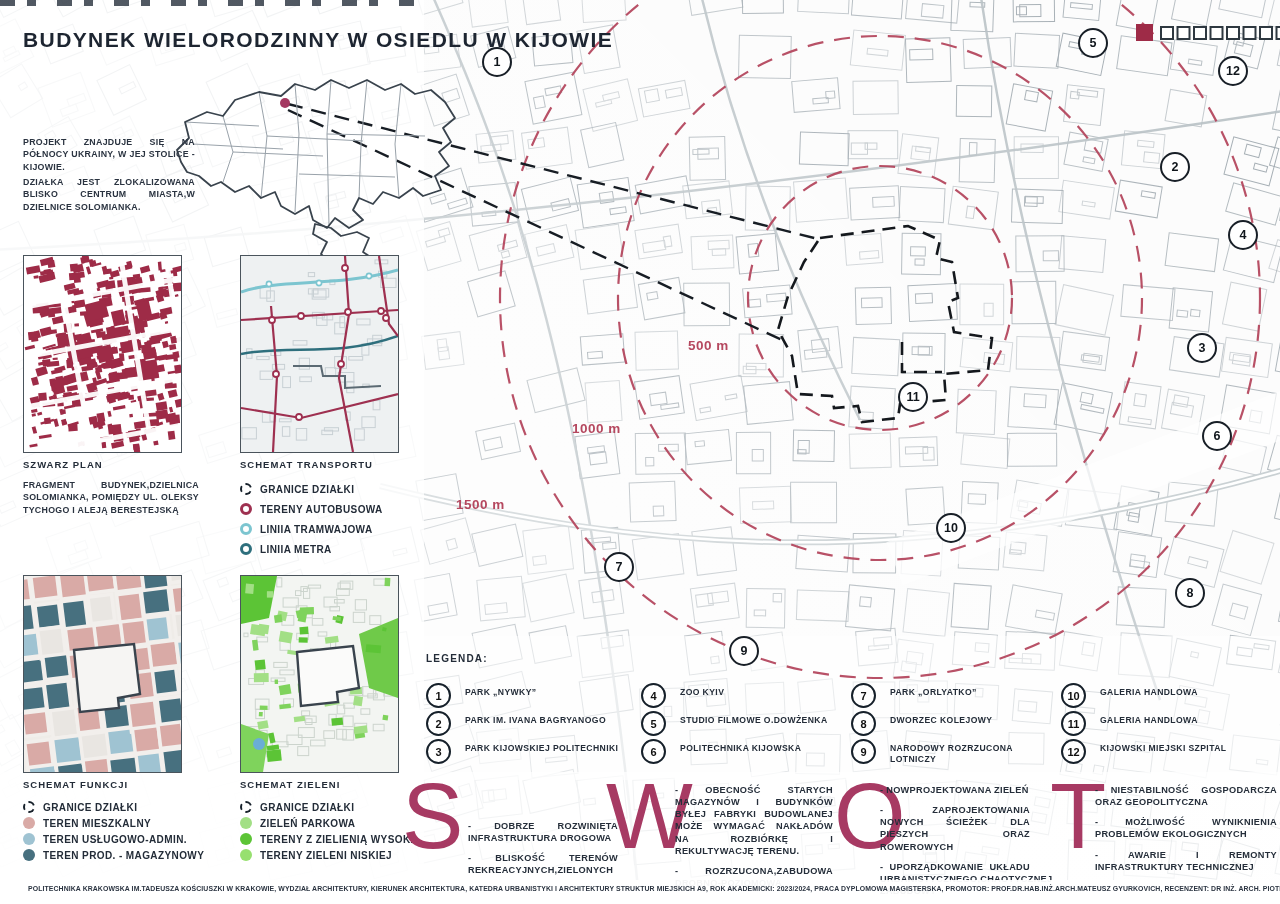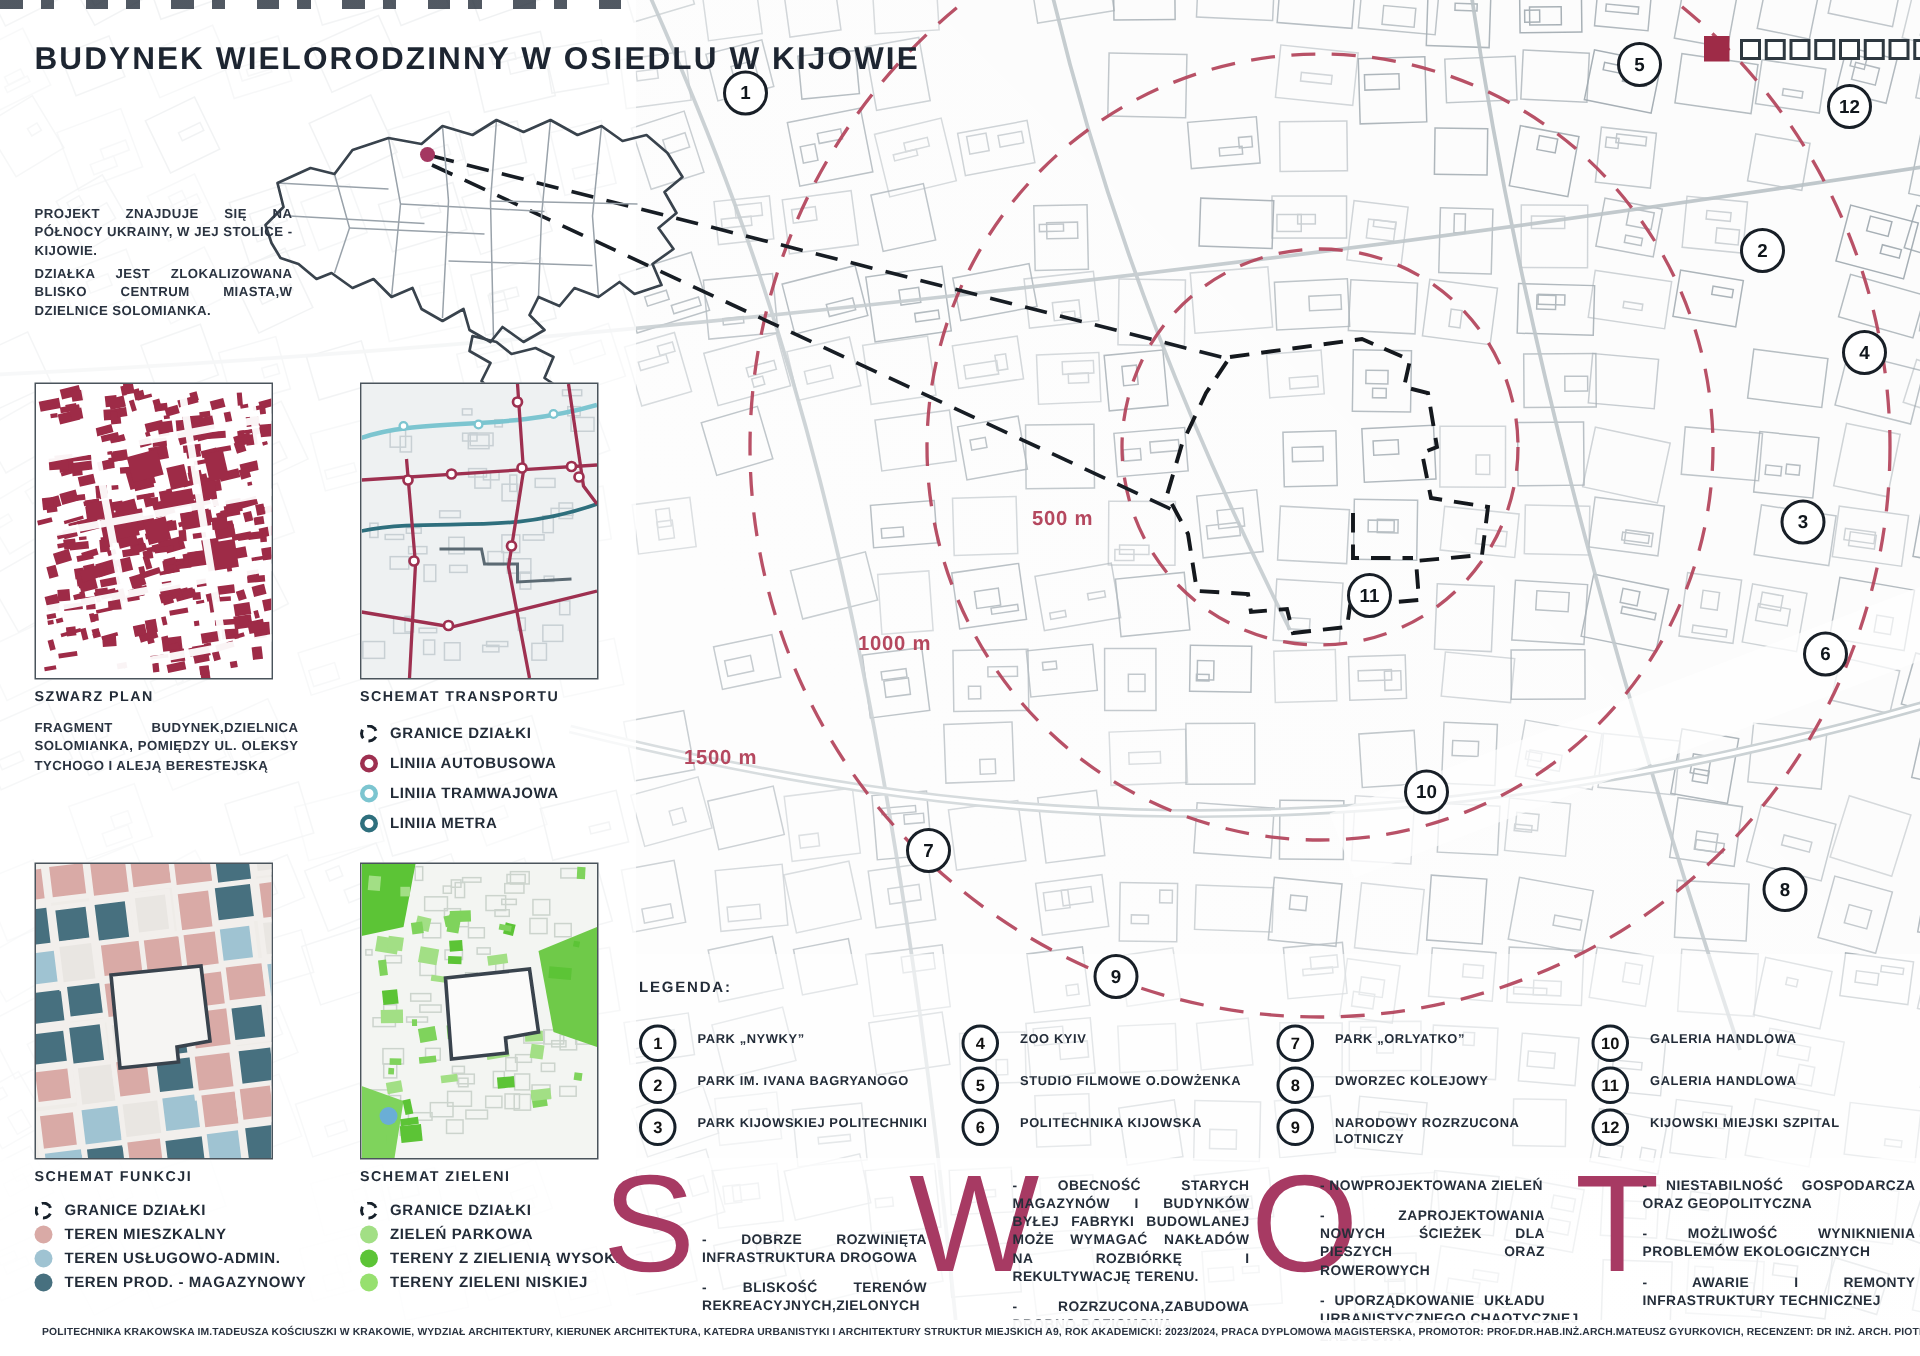--- a/index.html
+++ b/index.html
@@ -2177,21 +2177,21 @@
 
   <div class="desc">FRAGMENT BUDYNEK,DZIELNICA SOLOMIANKA, POMIĘDZY UL. OLEKSY TYCHOGO I ALEJĄ BERESTEJSKĄ</div>
 
   <div class="leg leg-transport">
       <div class="lrow">
         <span class="lic dashed"></span>
         <span class="llab">GRANICE DZIAŁKI</span>
       </div>
       <div class="lrow">
         <span class="lic ring" style="border-color: rgb(158, 48, 80);"></span>
-        <span class="llab">LINIIA AUTOBUSOWA</span>
+        <span class="llab">TERENY AUTOBUSOWA</span>
       </div>
       <div class="lrow">
         <span class="lic ring" style="border-color: rgb(124, 197, 208);"></span>
         <span class="llab">LINIIA TRAMWAJOWA</span>
       </div>
       <div class="lrow">
         <span class="lic ring" style="border-color: rgb(46, 111, 125);"></span>
         <span class="llab">LINIIA METRA</span>
       </div>
     </div>

